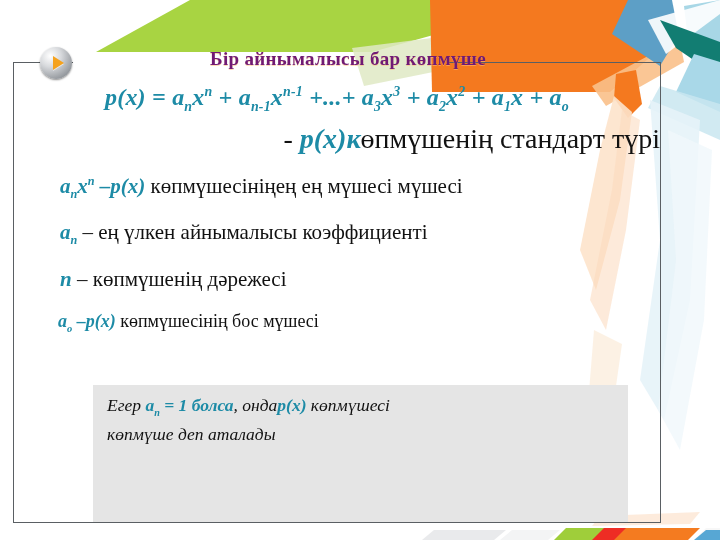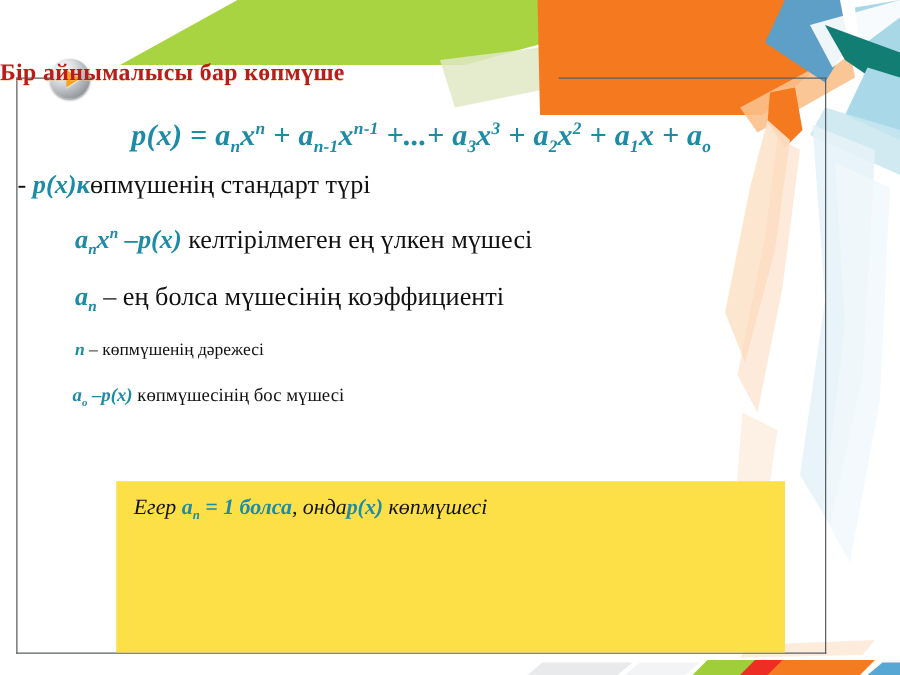--- a/index.html
+++ b/index.html
@@ -36,49 +36,49 @@
   .arrow-btn::after{
     content:"";display:block;width:0;height:0;
     border-top:7px solid transparent;border-bottom:7px solid transparent;
     border-left:11px solid #f5a21d;
     margin-left:4px;
     filter:drop-shadow(0 1px 0 rgba(255,255,255,.6));
   }
 
   
   .title{
-    position:absolute;left:0;top:48px;width:696px;text-align:left;
-    color:#b91c1c;font-weight:bold;font-size:19px;letter-spacing:.3px;
+    position:absolute;left:0;top:48px;width:696px;text-align:center;
+    color:#701a75;font-weight:bold;font-size:19px;letter-spacing:.3px;
     font-family:"Liberation Serif", serif;
     text-shadow:0 1px 0 rgba(255,190,120,.55);
   }
 
   
-  .body{position:absolute;left:14px;top:96px;width:646px;}
+  .body{position:absolute;left:14px;top:84px;width:646px;}
   .row{color:#111;font-size:21px;line-height:1.0;}
   .tl{color:#1d8ba6;font-weight:bold;font-style:italic;}
 
   .formula{
     text-align:center;font-size:24px;color:#1d8ba6;font-weight:bold;font-style:italic;
     margin:0 0 4px 0;letter-spacing:.2px;
   }
   sup,sub{font-size:.58em;font-weight:bold;}
   sup{vertical-align:super;}
   sub{vertical-align:sub;}
 
-  .line2{text-align:left;margin:10px 0 0 0;font-size:21px;}
+  .line2{text-align:right;margin:10px 0 0 0;font-size:28px;}
   .line3{margin:22px 0 0 46px;font-size:21px;}
   .line4{margin:22px 0 0 46px;font-size:21px;}
-  .line5{margin:22px 0 0 46px;font-size:14px;}
-  .line6{margin:22px 0 0 44px;font-size:15px;}
+  .line5{margin:22px 0 0 46px;font-size:21px;}
+  .line6{margin:22px 0 0 44px;font-size:18px;}
 
   
   .note{
     position:absolute;left:93px;top:385px;width:535px;height:137px;
-    background:#fde047;box-sizing:border-box;
+    background:#e5e5e5;box-sizing:border-box;
     padding:10px 14px 12px 14px;
   }
   .note p{
     margin:0 0 5px 0;font-style:italic;font-size:17.5px;color:#111;line-height:1.25;
   }
   .note .tl{font-style:italic;font-weight:bold;color:#1d8ba6;}
 </style>
 </head>
 <body>
 
@@ -156,39 +156,40 @@
     </div>
 
     <div class="row line2">
       <span>-</span>
       <span class="tl">p(x)</span><span class="tl">к</span><span>өпмүшенің стандарт түрі</span>
     </div>
 
     <div class="row line3">
       <span class="tl"><span>a</span><sub>n</sub><span>x</span><sup>n</sup></span>
       <span class="tl">–</span><span class="tl">p(x)</span>
-      <span>келтірілмеген ең үлкен мүшесі</span>
+      <span>көпмүшесініңең ең мүшесі мүшесі</span>
     </div>
 
     <div class="row line4">
       <span class="tl"><span>a</span><sub>n</sub></span>
       <span>–</span>
-      <span>ең болса мүшесінің коэффициенті</span>
+      <span>ең үлкен айнымалысы коэффициенті</span>
     </div>
 
     <div class="row line5">
       <span class="tl">n</span>
       <span>–</span>
       <span>көпмүшенің дәрежесі</span>
     </div>
 
     <div class="row line6">
       <span class="tl"><span>a</span><sub>o</sub></span>
       <span class="tl">–</span><span class="tl">p(x)</span>
       <span>көпмүшесінің бос мүшесі</span>
     </div>
   </div>
 
   <div class="note">
     <p><span>Егер </span><span class="tl"><span>a</span><sub>n</sub></span><span class="tl"> = 1 болса</span><span>, онда</span><span class="tl">p(x)</span><span> көпмүшесі</span></p>
+    <p>көпмүше деп аталады</p>
   </div>
 
 </div>
 
 </body></html>

